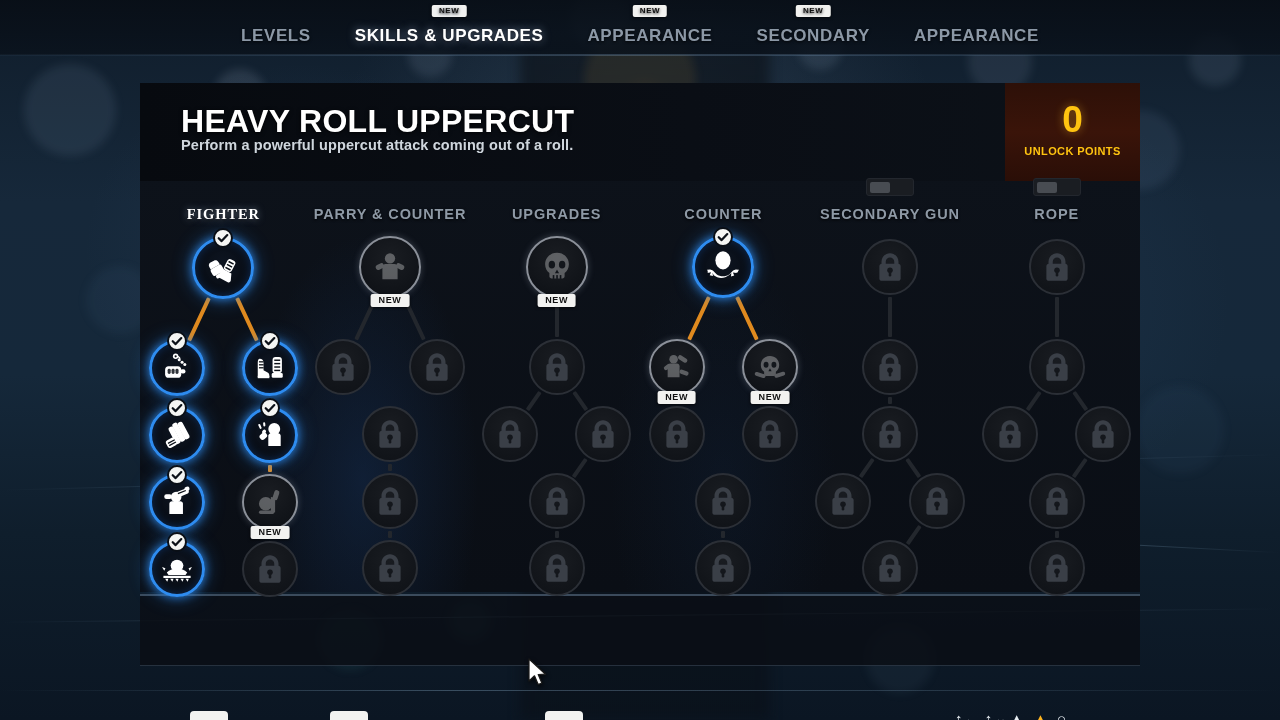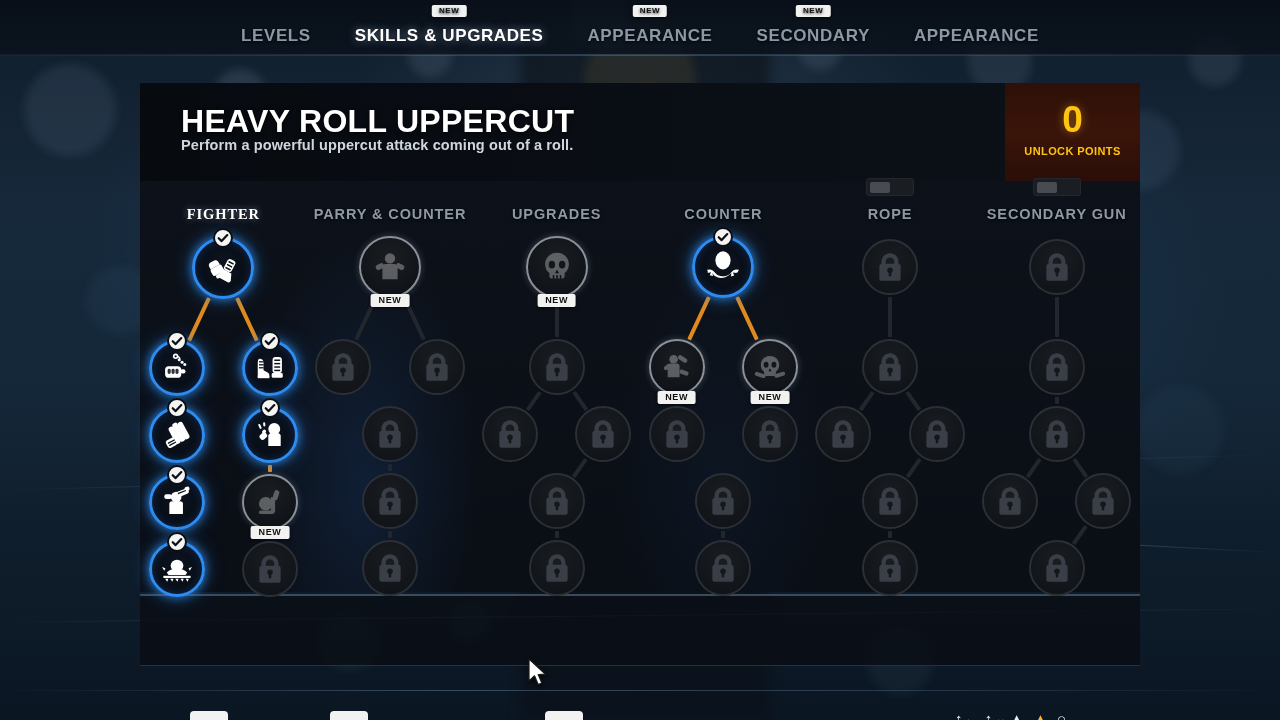--- a/index.html
+++ b/index.html
@@ -694,20 +694,78 @@
                 <span class="node-glyph"><svg viewBox="0 0 32 32" fill="#3a3f47">
       <path d="M16 3c-4.4 0-8 3.6-8 8v3h4v-3c0-2.2 1.8-4 4-4s4 1.8 4 4v3h4v-3c0-4.4-3.6-8-8-8z"></path>
       <rect x="6" y="13" width="20" height="16" rx="2.5"></rect>
       <circle cx="16" cy="19" r="2.6" fill="#14171c"></circle>
       <rect x="14.8" y="20" width="2.4" height="5" rx="1.2" fill="#14171c"></rect>
     </svg></span>
               </div>
             </div>
           </div>
           <div class="col">
+            <div class="col-title"><span>SECONDARY GUN</span><span class="col-lockbar"></span></div>
+            <div class="nodes">
+              <div class="link dark" style="left: 83.3333px; top: 68px; width: 40px; height: 4px; transform-origin: 0px 50%; transform: rotate(90deg);"></div>
+              <div class="link dark" style="left: 83.3333px; top: 168px; width: 7px; height: 4px; transform-origin: 0px 50%; transform: rotate(90deg);"></div>
+              <div class="link dark" style="left: 66.187px; top: 229.617px; width: 21.6503px; height: 4px; transform-origin: 0px 50%; transform: rotate(124.858deg);"></div>
+              <div class="link dark" style="left: 100.48px; top: 229.617px; width: 21.6503px; height: 4px; transform-origin: 0px 50%; transform: rotate(55.1421deg);"></div>
+              <div class="link dark" style="left: 112.854px; top: 296.617px; width: 21.6503px; height: 4px; transform-origin: 0px 50%; transform: rotate(124.858deg);"></div>
+              <div class="node locked" style="left: 83.3333px; top: 40px;">
+                <span class="node-glyph"><svg viewBox="0 0 32 32" fill="#3a3f47">
+      <path d="M16 3c-4.4 0-8 3.6-8 8v3h4v-3c0-2.2 1.8-4 4-4s4 1.8 4 4v3h4v-3c0-4.4-3.6-8-8-8z"></path>
+      <rect x="6" y="13" width="20" height="16" rx="2.5"></rect>
+      <circle cx="16" cy="19" r="2.6" fill="#14171c"></circle>
+      <rect x="14.8" y="20" width="2.4" height="5" rx="1.2" fill="#14171c"></rect>
+    </svg></span>
+              </div>
+              <div class="node locked" style="left: 83.3333px; top: 140px;">
+                <span class="node-glyph"><svg viewBox="0 0 32 32" fill="#3a3f47">
+      <path d="M16 3c-4.4 0-8 3.6-8 8v3h4v-3c0-2.2 1.8-4 4-4s4 1.8 4 4v3h4v-3c0-4.4-3.6-8-8-8z"></path>
+      <rect x="6" y="13" width="20" height="16" rx="2.5"></rect>
+      <circle cx="16" cy="19" r="2.6" fill="#14171c"></circle>
+      <rect x="14.8" y="20" width="2.4" height="5" rx="1.2" fill="#14171c"></rect>
+    </svg></span>
+              </div>
+              <div class="node locked" style="left: 83.3333px; top: 207px;">
+                <span class="node-glyph"><svg viewBox="0 0 32 32" fill="#3a3f47">
+      <path d="M16 3c-4.4 0-8 3.6-8 8v3h4v-3c0-2.2 1.8-4 4-4s4 1.8 4 4v3h4v-3c0-4.4-3.6-8-8-8z"></path>
+      <rect x="6" y="13" width="20" height="16" rx="2.5"></rect>
+      <circle cx="16" cy="19" r="2.6" fill="#14171c"></circle>
+      <rect x="14.8" y="20" width="2.4" height="5" rx="1.2" fill="#14171c"></rect>
+    </svg></span>
+              </div>
+              <div class="node locked" style="left: 36.6667px; top: 274px;">
+                <span class="node-glyph"><svg viewBox="0 0 32 32" fill="#3a3f47">
+      <path d="M16 3c-4.4 0-8 3.6-8 8v3h4v-3c0-2.2 1.8-4 4-4s4 1.8 4 4v3h4v-3c0-4.4-3.6-8-8-8z"></path>
+      <rect x="6" y="13" width="20" height="16" rx="2.5"></rect>
+      <circle cx="16" cy="19" r="2.6" fill="#14171c"></circle>
+      <rect x="14.8" y="20" width="2.4" height="5" rx="1.2" fill="#14171c"></rect>
+    </svg></span>
+              </div>
+              <div class="node locked" style="left: 130px; top: 274px;">
+                <span class="node-glyph"><svg viewBox="0 0 32 32" fill="#3a3f47">
+      <path d="M16 3c-4.4 0-8 3.6-8 8v3h4v-3c0-2.2 1.8-4 4-4s4 1.8 4 4v3h4v-3c0-4.4-3.6-8-8-8z"></path>
+      <rect x="6" y="13" width="20" height="16" rx="2.5"></rect>
+      <circle cx="16" cy="19" r="2.6" fill="#14171c"></circle>
+      <rect x="14.8" y="20" width="2.4" height="5" rx="1.2" fill="#14171c"></rect>
+    </svg></span>
+              </div>
+              <div class="node locked" style="left: 83.3333px; top: 341px;">
+                <span class="node-glyph"><svg viewBox="0 0 32 32" fill="#3a3f47">
+      <path d="M16 3c-4.4 0-8 3.6-8 8v3h4v-3c0-2.2 1.8-4 4-4s4 1.8 4 4v3h4v-3c0-4.4-3.6-8-8-8z"></path>
+      <rect x="6" y="13" width="20" height="16" rx="2.5"></rect>
+      <circle cx="16" cy="19" r="2.6" fill="#14171c"></circle>
+      <rect x="14.8" y="20" width="2.4" height="5" rx="1.2" fill="#14171c"></rect>
+    </svg></span>
+              </div>
+            </div>
+          </div>
+          <div class="col">
             <div class="col-title"><span>ROPE</span><span class="col-lockbar"></span></div>
             <div class="nodes">
               <div class="link dark" style="left: 83.3333px; top: 68px; width: 40px; height: 4px; transform-origin: 0px 50%; transform: rotate(90deg);"></div>
               <div class="link dark" style="left: 66.187px; top: 162.617px; width: 21.6503px; height: 4px; transform-origin: 0px 50%; transform: rotate(124.858deg);"></div>
               <div class="link dark" style="left: 100.48px; top: 162.617px; width: 21.6503px; height: 4px; transform-origin: 0px 50%; transform: rotate(55.1421deg);"></div>
               <div class="link dark" style="left: 112.854px; top: 229.617px; width: 21.6503px; height: 4px; transform-origin: 0px 50%; transform: rotate(124.858deg);"></div>
               <div class="link dark" style="left: 83.3333px; top: 302px; width: 7px; height: 4px; transform-origin: 0px 50%; transform: rotate(90deg);"></div>
               <div class="node locked" style="left: 83.3333px; top: 40px;">
                 <span class="node-glyph"><svg viewBox="0 0 32 32" fill="#3a3f47">
       <path d="M16 3c-4.4 0-8 3.6-8 8v3h4v-3c0-2.2 1.8-4 4-4s4 1.8 4 4v3h4v-3c0-4.4-3.6-8-8-8z"></path>
@@ -734,78 +792,20 @@
               </div>
               <div class="node locked" style="left: 130px; top: 207px;">
                 <span class="node-glyph"><svg viewBox="0 0 32 32" fill="#3a3f47">
       <path d="M16 3c-4.4 0-8 3.6-8 8v3h4v-3c0-2.2 1.8-4 4-4s4 1.8 4 4v3h4v-3c0-4.4-3.6-8-8-8z"></path>
       <rect x="6" y="13" width="20" height="16" rx="2.5"></rect>
       <circle cx="16" cy="19" r="2.6" fill="#14171c"></circle>
       <rect x="14.8" y="20" width="2.4" height="5" rx="1.2" fill="#14171c"></rect>
     </svg></span>
               </div>
               <div class="node locked" style="left: 83.3333px; top: 274px;">
-                <span class="node-glyph"><svg viewBox="0 0 32 32" fill="#3a3f47">
-      <path d="M16 3c-4.4 0-8 3.6-8 8v3h4v-3c0-2.2 1.8-4 4-4s4 1.8 4 4v3h4v-3c0-4.4-3.6-8-8-8z"></path>
-      <rect x="6" y="13" width="20" height="16" rx="2.5"></rect>
-      <circle cx="16" cy="19" r="2.6" fill="#14171c"></circle>
-      <rect x="14.8" y="20" width="2.4" height="5" rx="1.2" fill="#14171c"></rect>
-    </svg></span>
-              </div>
-              <div class="node locked" style="left: 83.3333px; top: 341px;">
-                <span class="node-glyph"><svg viewBox="0 0 32 32" fill="#3a3f47">
-      <path d="M16 3c-4.4 0-8 3.6-8 8v3h4v-3c0-2.2 1.8-4 4-4s4 1.8 4 4v3h4v-3c0-4.4-3.6-8-8-8z"></path>
-      <rect x="6" y="13" width="20" height="16" rx="2.5"></rect>
-      <circle cx="16" cy="19" r="2.6" fill="#14171c"></circle>
-      <rect x="14.8" y="20" width="2.4" height="5" rx="1.2" fill="#14171c"></rect>
-    </svg></span>
-              </div>
-            </div>
-          </div>
-          <div class="col">
-            <div class="col-title"><span>SECONDARY GUN</span><span class="col-lockbar"></span></div>
-            <div class="nodes">
-              <div class="link dark" style="left: 83.3333px; top: 68px; width: 40px; height: 4px; transform-origin: 0px 50%; transform: rotate(90deg);"></div>
-              <div class="link dark" style="left: 83.3333px; top: 168px; width: 7px; height: 4px; transform-origin: 0px 50%; transform: rotate(90deg);"></div>
-              <div class="link dark" style="left: 66.187px; top: 229.617px; width: 21.6503px; height: 4px; transform-origin: 0px 50%; transform: rotate(124.858deg);"></div>
-              <div class="link dark" style="left: 100.48px; top: 229.617px; width: 21.6503px; height: 4px; transform-origin: 0px 50%; transform: rotate(55.1421deg);"></div>
-              <div class="link dark" style="left: 112.854px; top: 296.617px; width: 21.6503px; height: 4px; transform-origin: 0px 50%; transform: rotate(124.858deg);"></div>
-              <div class="node locked" style="left: 83.3333px; top: 40px;">
-                <span class="node-glyph"><svg viewBox="0 0 32 32" fill="#3a3f47">
-      <path d="M16 3c-4.4 0-8 3.6-8 8v3h4v-3c0-2.2 1.8-4 4-4s4 1.8 4 4v3h4v-3c0-4.4-3.6-8-8-8z"></path>
-      <rect x="6" y="13" width="20" height="16" rx="2.5"></rect>
-      <circle cx="16" cy="19" r="2.6" fill="#14171c"></circle>
-      <rect x="14.8" y="20" width="2.4" height="5" rx="1.2" fill="#14171c"></rect>
-    </svg></span>
-              </div>
-              <div class="node locked" style="left: 83.3333px; top: 140px;">
-                <span class="node-glyph"><svg viewBox="0 0 32 32" fill="#3a3f47">
-      <path d="M16 3c-4.4 0-8 3.6-8 8v3h4v-3c0-2.2 1.8-4 4-4s4 1.8 4 4v3h4v-3c0-4.4-3.6-8-8-8z"></path>
-      <rect x="6" y="13" width="20" height="16" rx="2.5"></rect>
-      <circle cx="16" cy="19" r="2.6" fill="#14171c"></circle>
-      <rect x="14.8" y="20" width="2.4" height="5" rx="1.2" fill="#14171c"></rect>
-    </svg></span>
-              </div>
-              <div class="node locked" style="left: 83.3333px; top: 207px;">
-                <span class="node-glyph"><svg viewBox="0 0 32 32" fill="#3a3f47">
-      <path d="M16 3c-4.4 0-8 3.6-8 8v3h4v-3c0-2.2 1.8-4 4-4s4 1.8 4 4v3h4v-3c0-4.4-3.6-8-8-8z"></path>
-      <rect x="6" y="13" width="20" height="16" rx="2.5"></rect>
-      <circle cx="16" cy="19" r="2.6" fill="#14171c"></circle>
-      <rect x="14.8" y="20" width="2.4" height="5" rx="1.2" fill="#14171c"></rect>
-    </svg></span>
-              </div>
-              <div class="node locked" style="left: 36.6667px; top: 274px;">
-                <span class="node-glyph"><svg viewBox="0 0 32 32" fill="#3a3f47">
-      <path d="M16 3c-4.4 0-8 3.6-8 8v3h4v-3c0-2.2 1.8-4 4-4s4 1.8 4 4v3h4v-3c0-4.4-3.6-8-8-8z"></path>
-      <rect x="6" y="13" width="20" height="16" rx="2.5"></rect>
-      <circle cx="16" cy="19" r="2.6" fill="#14171c"></circle>
-      <rect x="14.8" y="20" width="2.4" height="5" rx="1.2" fill="#14171c"></rect>
-    </svg></span>
-              </div>
-              <div class="node locked" style="left: 130px; top: 274px;">
                 <span class="node-glyph"><svg viewBox="0 0 32 32" fill="#3a3f47">
       <path d="M16 3c-4.4 0-8 3.6-8 8v3h4v-3c0-2.2 1.8-4 4-4s4 1.8 4 4v3h4v-3c0-4.4-3.6-8-8-8z"></path>
       <rect x="6" y="13" width="20" height="16" rx="2.5"></rect>
       <circle cx="16" cy="19" r="2.6" fill="#14171c"></circle>
       <rect x="14.8" y="20" width="2.4" height="5" rx="1.2" fill="#14171c"></rect>
     </svg></span>
               </div>
               <div class="node locked" style="left: 83.3333px; top: 341px;">
                 <span class="node-glyph"><svg viewBox="0 0 32 32" fill="#3a3f47">
       <path d="M16 3c-4.4 0-8 3.6-8 8v3h4v-3c0-2.2 1.8-4 4-4s4 1.8 4 4v3h4v-3c0-4.4-3.6-8-8-8z"></path>

